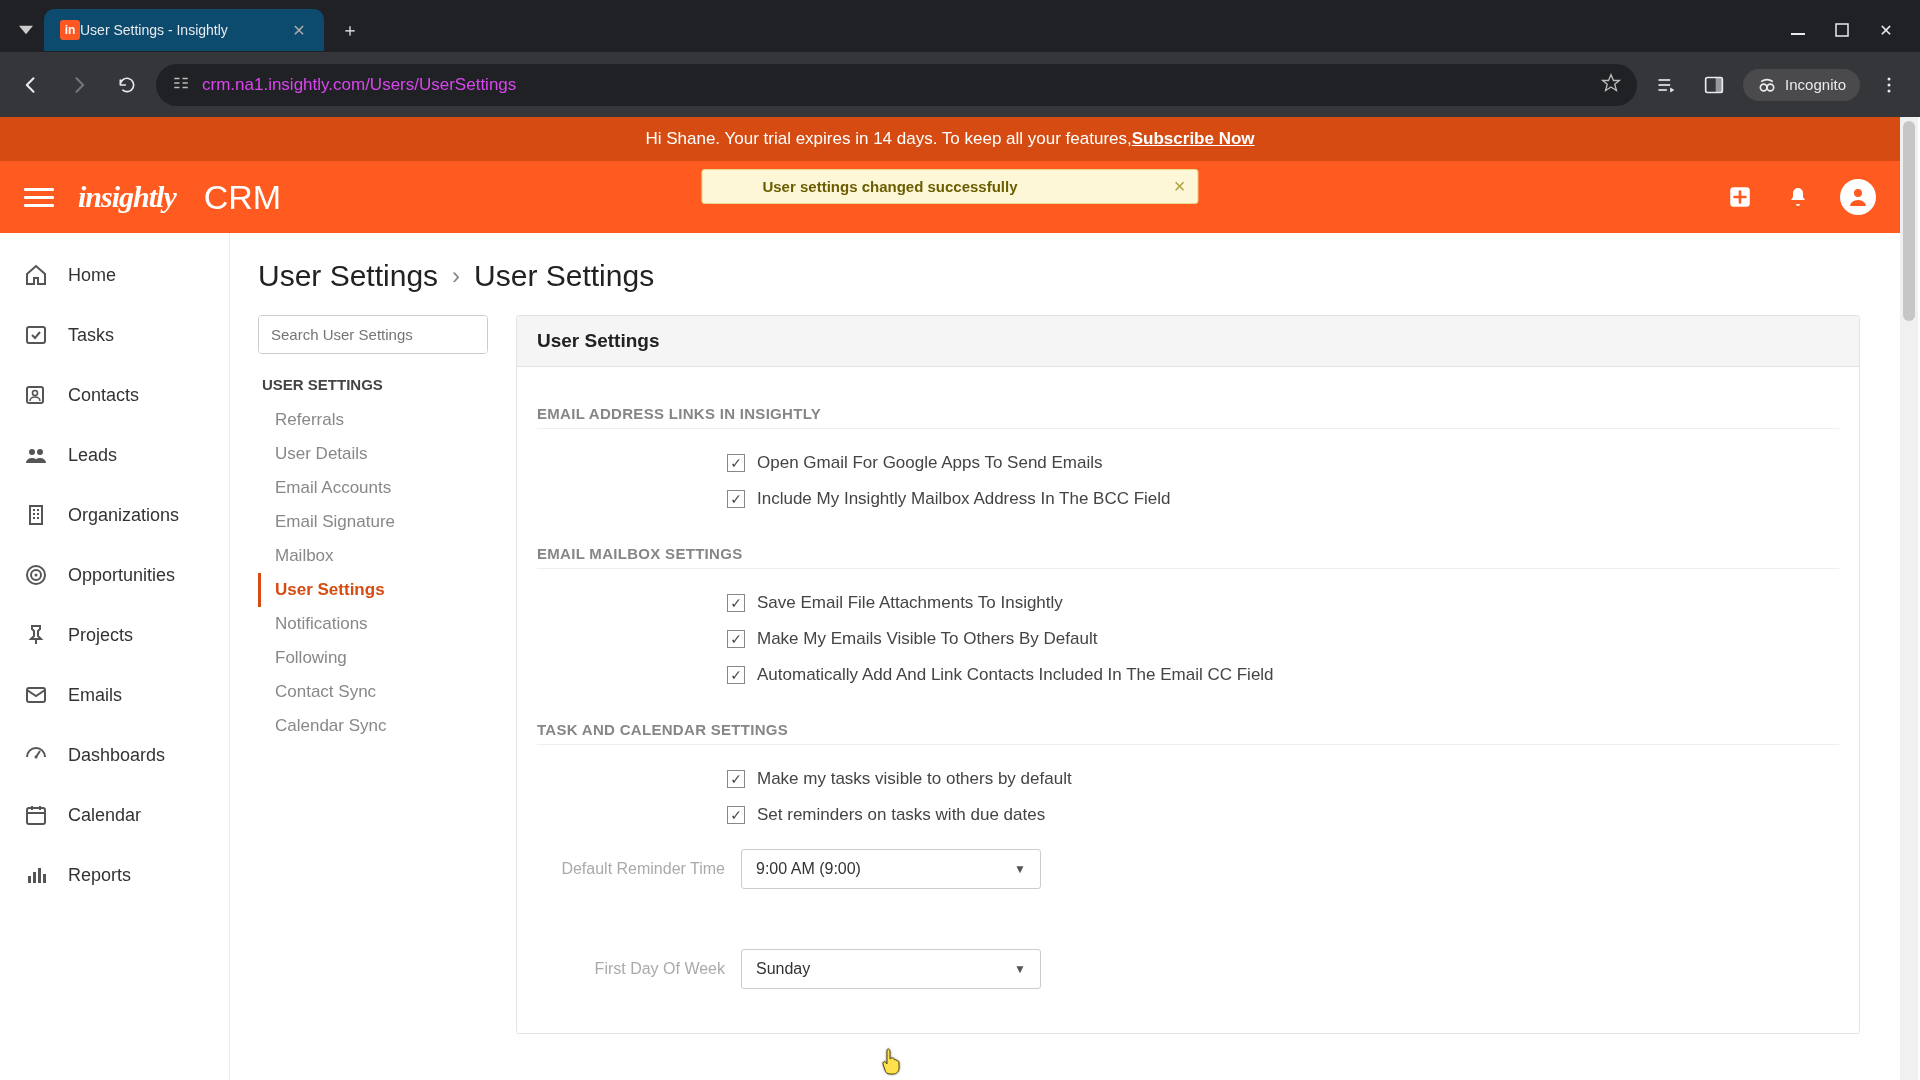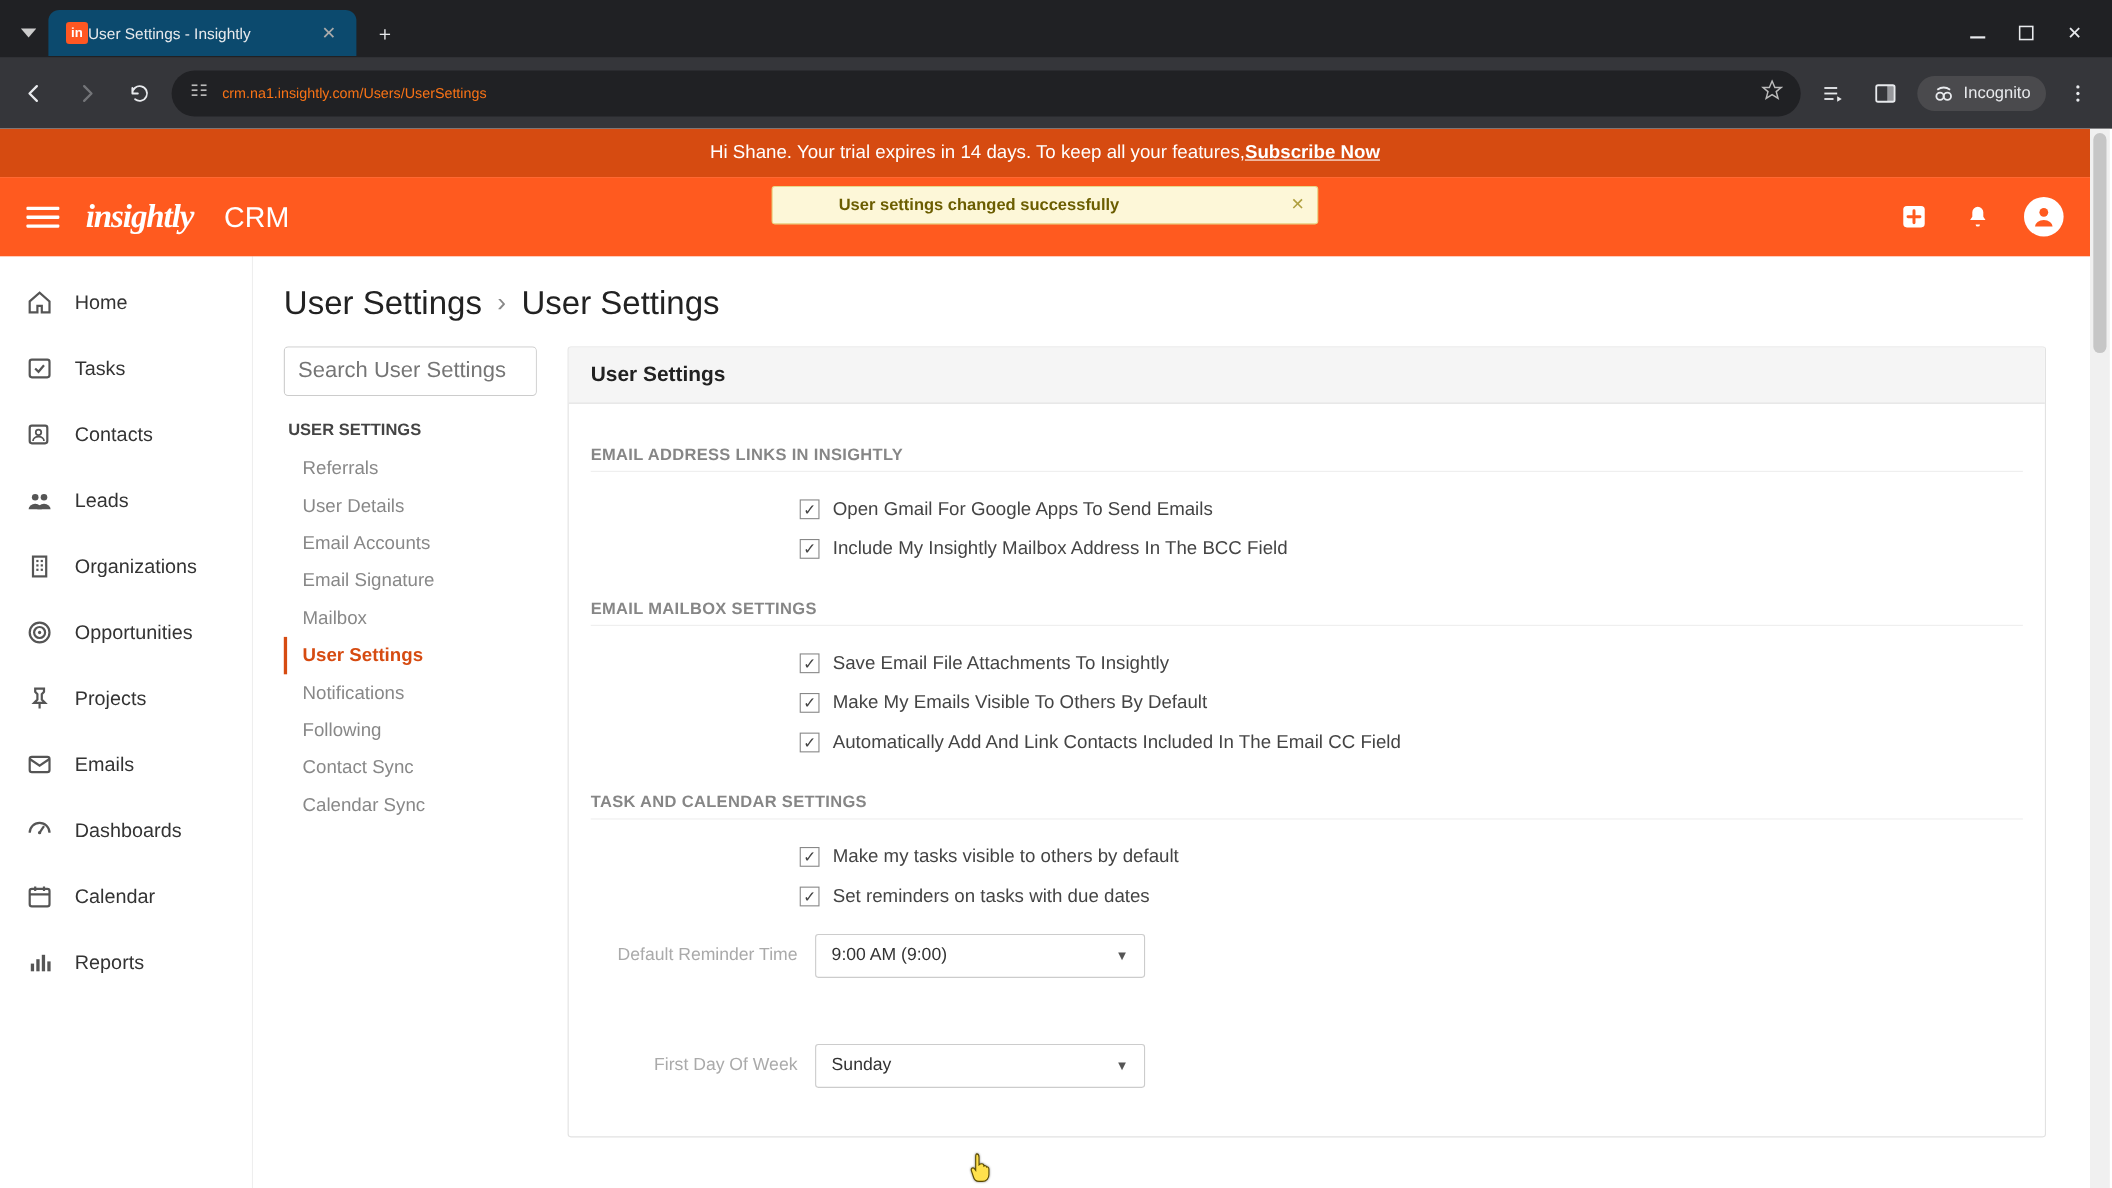--- a/index.html
+++ b/index.html
@@ -20,38 +20,38 @@
   .tab-title { font-size:14px; flex:1; }
   .tab-close { color:#aaa; width:18px; height:18px; display:flex; align-items:center; justify-content:center; cursor:pointer; border-radius:50%; }
   .new-tab { width:36px; height:36px; display:flex; align-items:center; justify-content:center; color:#e8eaed; cursor:pointer; border-radius:50%; margin-left:8px; font-size:18px; }
   .window-controls { margin-left:auto; display:flex; gap:24px; padding:0 24px; color:#e8eaed; }
   .wc { width:20px; height:20px; display:flex; align-items:center; justify-content:center; cursor:pointer; }
 
   .toolbar { height:65px; background:#35363a; display:flex; align-items:center; padding:0 12px; gap:10px; }
   .nav-btn { width:38px; height:38px; display:flex; align-items:center; justify-content:center; color:#e8eaed; border-radius:50%; cursor:pointer; }
   .nav-btn.disabled { opacity:0.35; }
   .url-bar { flex:1; background:#202124; border-radius:22px; height:42px; display:flex; align-items:center; padding:0 16px; color:#ccc; gap:12px; }
-  .url-text { font-size:13px; color:#f97316; }
+  .url-text { font-size:17px; color:#d946ef; }
   .tool-icon { width:38px; height:38px; display:flex; align-items:center; justify-content:center; color:#e8eaed; border-radius:50%; cursor:pointer; }
   .incognito { display:flex; align-items:center; gap:8px; background:#4a4a4d; padding:6px 14px; border-radius:18px; color:#e8eaed; font-size:15px; cursor:pointer; }
 
   
   .viewport { position: relative; width: 1920px; height: 963px; overflow: hidden; background: #fff; }
   .app-scroll { width: 1900px; height: 963px; overflow: hidden; }
 
   
   .trial-banner { background:#d64b11; color:#fff; height:44px; display:flex; align-items:center; justify-content:center; font-size:17px; }
   .trial-banner a { color:#fff; font-weight:bold; text-decoration:underline; }
 
   
   .app-header { background:#ff5a1f; height:72px; display:flex; align-items:center; padding:0 24px; gap:24px; position:relative; }
   .menu-btn { width:30px; height:30px; display:flex; flex-direction:column; justify-content:center; gap:5px; cursor:pointer; }
   .menu-btn span { display:block; height:3px; background:#fff; border-radius:1px; }
   .logo { color:#fff; font-size:30px; font-style:italic; font-weight:bold; font-family: Georgia, serif; letter-spacing:-1px; }
-  .product-label { color:#fff; font-size:26px; font-weight:300; margin-left:4px; }
+  .product-label { color:#fff; font-size:34px; font-weight:300; margin-left:4px; }
   .toast { position:absolute; left:50%; transform:translateX(-50%); top:8px; background:#fdf7d8; border:1px solid #e8d88a; padding:8px 180px 8px 60px; border-radius:3px; display:flex; align-items:center; }
   .toast-msg { color:#6b5d00; font-size:15px; font-weight:600; }
   .toast-close { position:absolute; right:12px; color:#b0a040; cursor:pointer; font-size:20px; }
   .header-actions { margin-left:auto; display:flex; align-items:center; gap:26px; }
   .ha-btn { width:32px; height:32px; display:flex; align-items:center; justify-content:center; color:#fff; cursor:pointer; }
   .ha-circle { width:36px; height:36px; border-radius:50%; background:#fff; display:flex; align-items:center; justify-content:center; cursor:pointer; }
 
   
   .body { display:flex; height: calc(963px - 116px); }
   .left-nav { width:230px; border-right:1px solid #eee; padding-top:12px; }
@@ -59,21 +59,21 @@
   .nav-icon { width:28px; height:28px; display:flex; align-items:center; justify-content:center; color:#555; }
 
   .main { flex:1; padding:20px 40px 0 28px; }
   .breadcrumb { font-size:30px; font-weight:400; color:#222; padding:6px 0 22px 0; display:flex; align-items:center; gap:14px; }
   .bc-sep { color:#888; font-size:24px; }
 
   .content-row { display:flex; gap:28px; align-items:flex-start; }
 
   .settings-sidebar { width:230px; }
   .search-wrap { display:flex; border:1px solid #ccc; border-radius:4px; overflow:hidden; margin-bottom:18px; }
-  .search-wrap input { flex:1; border:0; padding:10px 12px; font-size:20px; outline:none; color:#666; }
+  .search-wrap input { flex:1; border:0; padding:10px 12px; font-size:15px; outline:none; color:#666; }
   .subhead { font-weight:bold; color:#444; font-size:15px; padding:4px 0 10px 4px; text-transform:uppercase; }
   .sub-list { list-style:none; }
   .sub-list li { padding:7px 0 7px 14px; color:#888; font-size:17px; cursor:pointer; border-left:3px solid transparent; }
   .sub-list li.active { color:#d64b11; font-weight:600; border-left-color:#d64b11; }
 
   .settings-panel { flex:1; border:1px solid #e2e2e2; border-radius:3px; }
   .panel-head { background:#f5f5f5; border-bottom:1px solid #e2e2e2; padding:14px 20px; font-size:19px; font-weight:700; color:#222; }
   .panel-body { padding:10px 20px 40px 20px; }
 
   .section-title { color:#868686; font-size:15px; font-weight:700; letter-spacing:0.3px; margin:28px 0 16px 0; border-bottom:1px solid #eee; padding-bottom:6px; }

